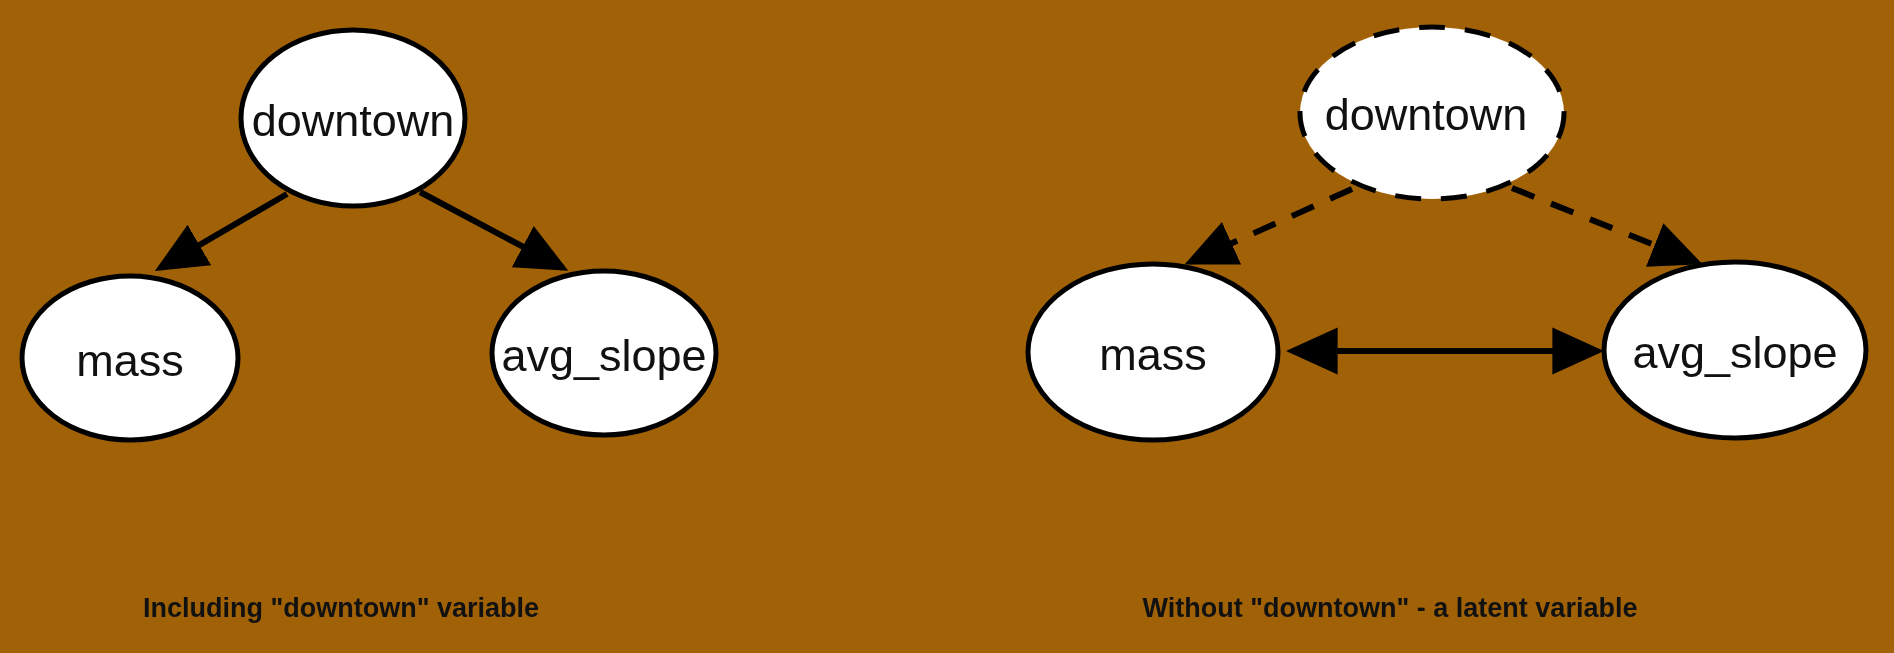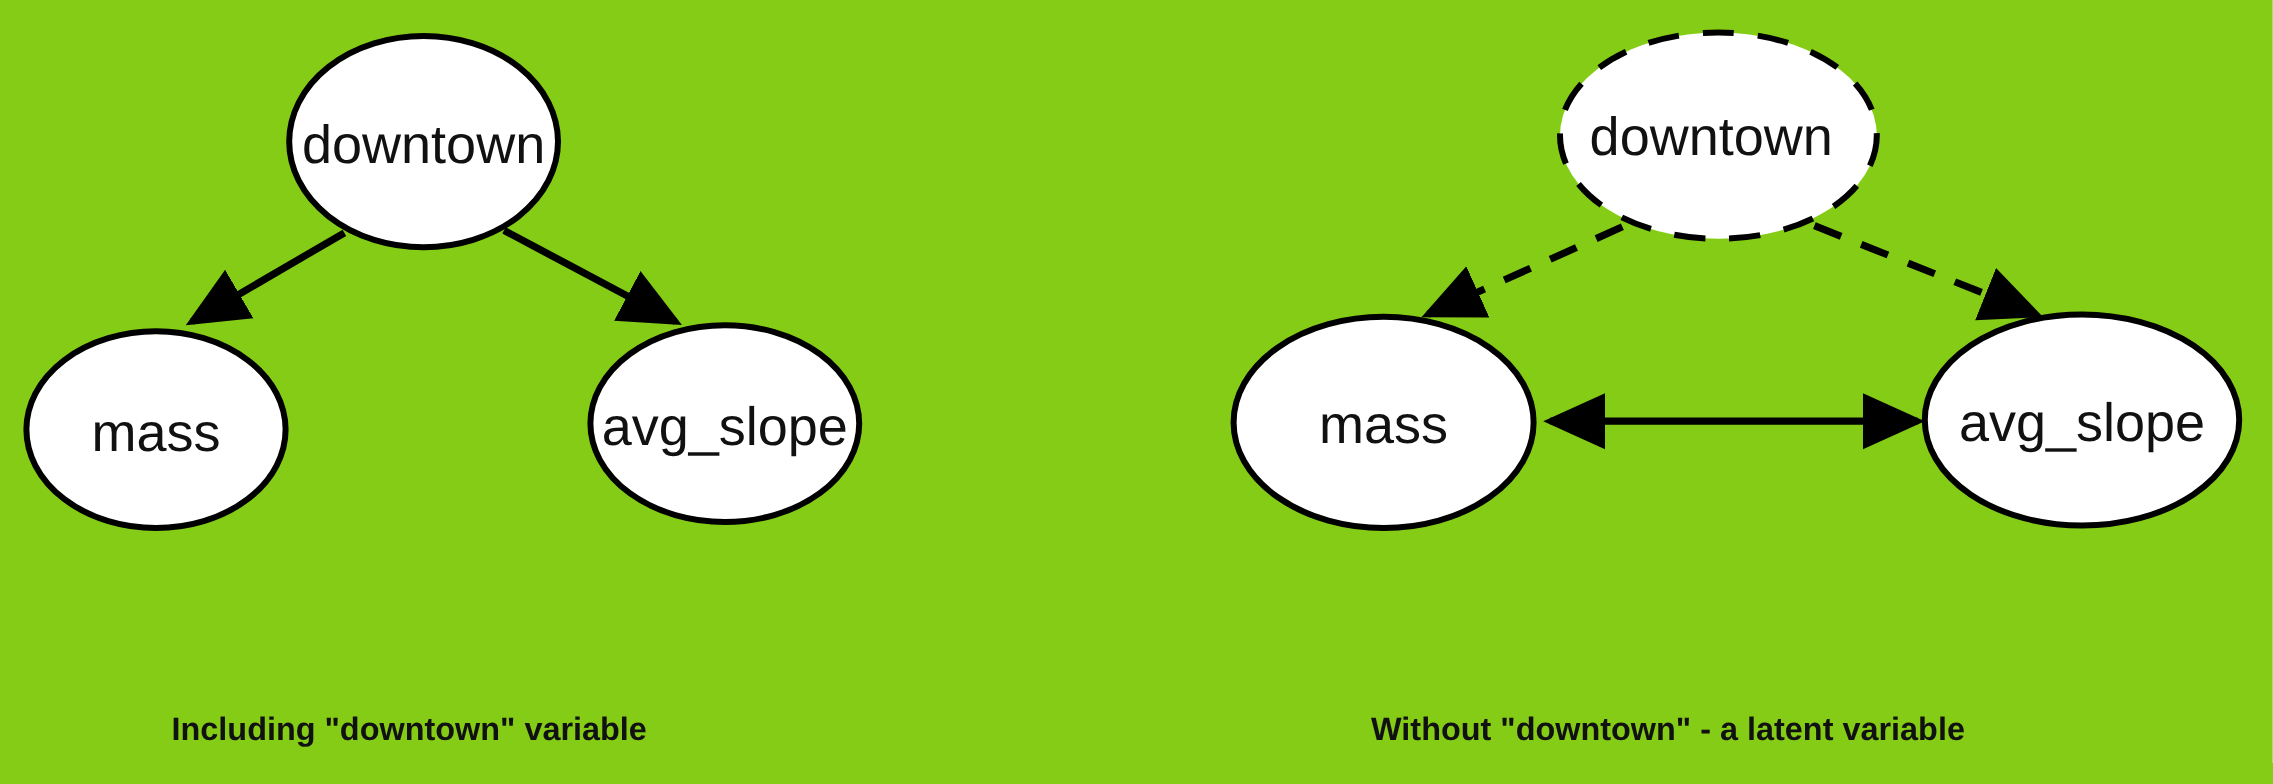--- a/index.html
+++ b/index.html
@@ -9,21 +9,21 @@
     background: #ffffff;
   }
   body {
     font-family: "Liberation Sans", sans-serif;
     color: #000000;
   }
   #figure {
     position: relative;
     width: 1894px;
     height: 653px;
-    background: #84cc16;
+    background: #a16207;
     overflow: hidden;
   }
   #figure-svg {
     position: absolute;
     left: 0;
     top: 0;
     width: 1894px;
     height: 653px;
     display: block;
   }

